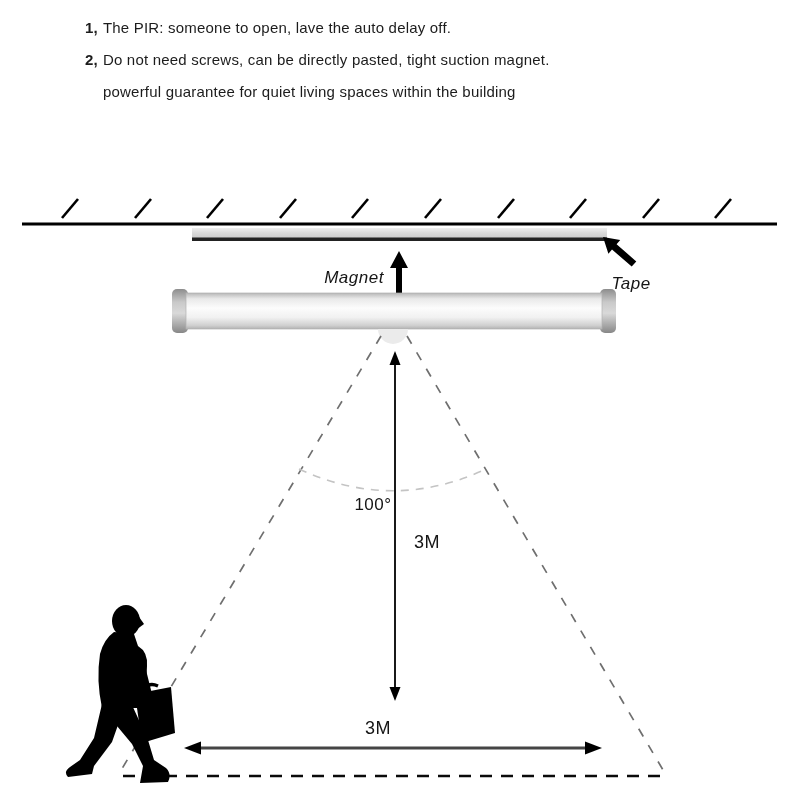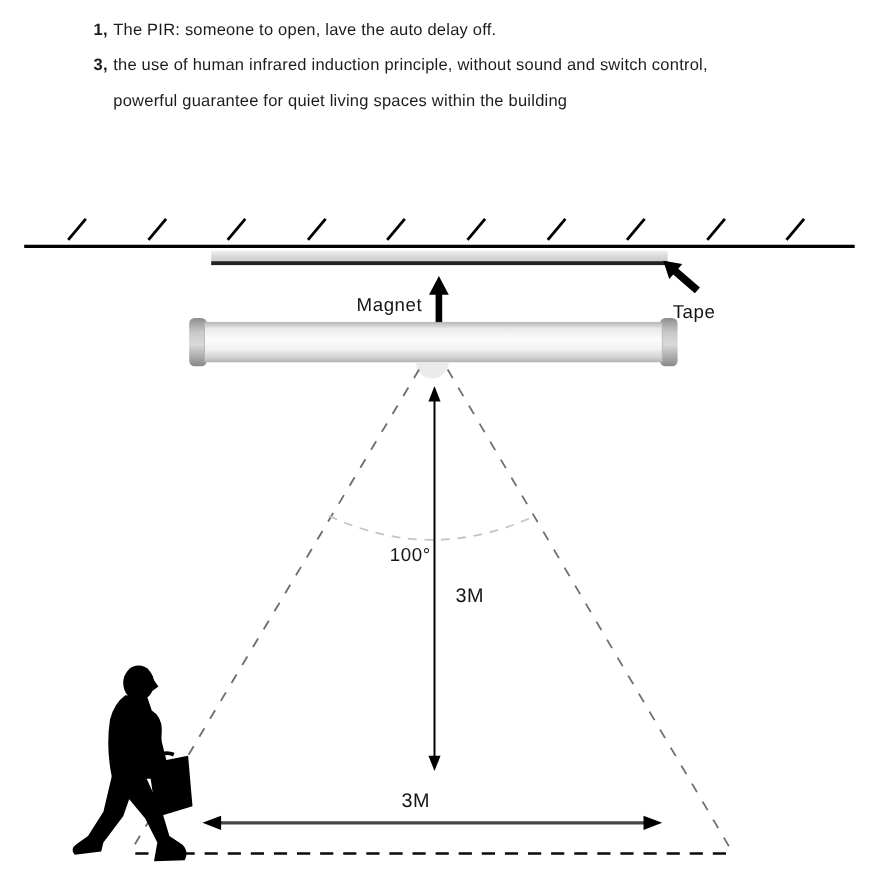--- a/index.html
+++ b/index.html
@@ -18,21 +18,21 @@
   }
   .instr-line{height:32px;line-height:20px;white-space:nowrap;}
   .instr-line .num{font-weight:bold;margin-right:5px;}
   .instr-line.cont{padding-left:18px;}
 
   
   .dlabel{
     position:absolute;transform:translate(-50%,-50%);
     color:#151515;white-space:nowrap;
   }
-  .plain-label{font-size:17px;font-weight:400;letter-spacing:0.5px;}
+  .plain-label{font-size:17px;font-weight:400;letter-spacing:0.5px;font-style:italic;}
   .bold-label{font-size:18px;font-weight:400;letter-spacing:0.5px;}
 </style>
 </head>
 <body>
 
 <div class="stage">
 
   <svg class="diagram-svg" width="800" height="800" viewBox="0 0 800 800">
     <defs>
       <linearGradient id="barBody" x1="0" y1="0" x2="0" y2="1">
@@ -117,21 +117,21 @@
       <path d="M 36,102 L 58,106 L 46,140 L 28,164 L 26,172 L 2,175 Q -3,170 4,165 L 14,158 L 28,136 Z"></path>
       <path d="M 42,102 L 66,103 L 82,138 L 88,158 L 100,166 Q 106,172 102,180 L 74,181 L 77,164 L 66,142 L 46,118 Z"></path>
     </g>
   </svg>
 
   <div class="instructions">
     <div class="instr-line">
       <span class="num">1,</span><span>The PIR: someone to open, lave the auto delay off.</span>
     </div>
     <div class="instr-line">
-      <span class="num">3,</span><span>the use of human infrared induction principle, without sound and switch control,</span>
+      <span class="num">2,</span><span>Do not need screws, can be directly pasted, tight suction magnet.</span>
     </div>
     <div class="instr-line cont">
       <span>powerful guarantee for quiet living spaces within the building</span>
     </div>
   </div>
 
   <div class="dlabel plain-label" style="left:354px;top:278px;">Magnet</div>
 
   <div class="dlabel plain-label" style="left:631px;top:284px;">Tape</div>
 

